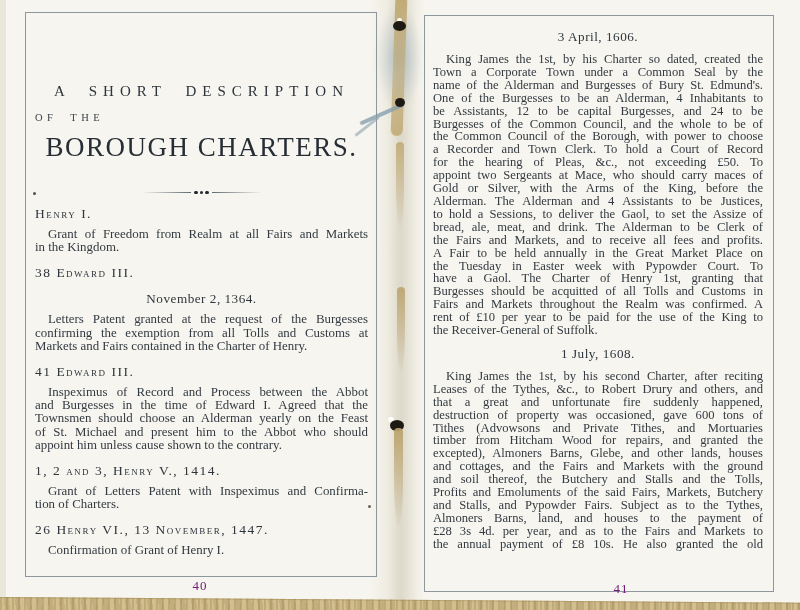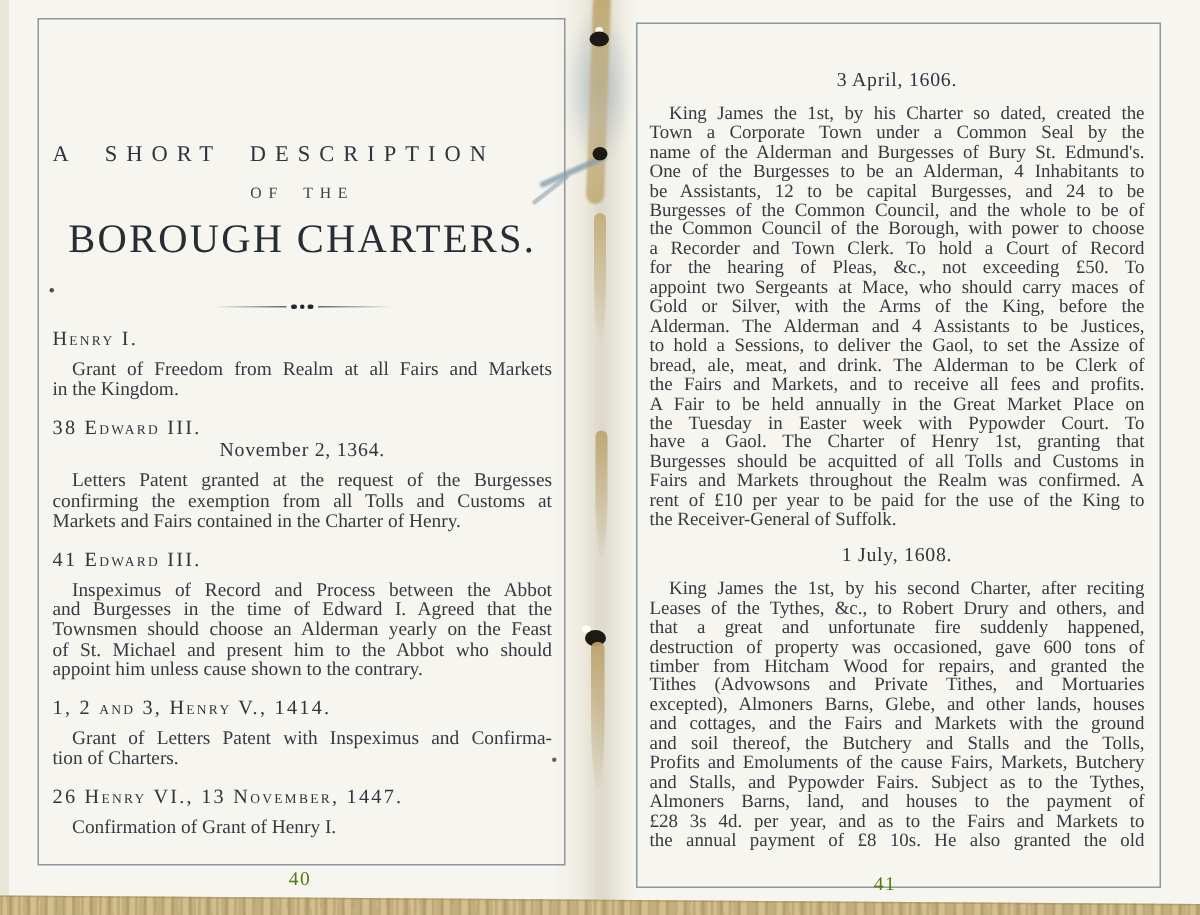--- a/index.html
+++ b/index.html
@@ -26,26 +26,26 @@
   .frame{position:absolute;border:1px solid rgba(96,112,124,0.7);}
   .frame.left-frame{left:25px;top:12px;width:350px;height:563px;}
   .frame.right-frame{left:424px;top:15px;width:348px;height:575px;}
 
   
   .content{position:absolute;}
   #left-content{left:35px;top:70px;width:333px;font-size:12.9px;line-height:13.2px;}
   #right-content{left:433px;top:26px;width:330px;font-size:12.6px;line-height:12.9px;}
 
   .kicker{
-    margin-top:24px;text-align:left;
+    margin-top:12px;text-align:center;
     font-size:15px;letter-spacing:6px;word-spacing:9px;
     color:#2d343c;line-height:18px;white-space:nowrap;
   }
   .ofthe{
-    margin-top:12px;text-align:center;
+    margin-top:12px;text-align:left;
     font-size:10.5px;letter-spacing:4.5px;word-spacing:6px;
     color:#3a414a;line-height:12px;
   }
   .title{
     margin-top:6px;text-align:center;
     font-size:27px;letter-spacing:1.5px;line-height:34px;
     color:#262d35;white-space:nowrap;
   }
   .ornament{
     margin:26px auto 0 auto;width:120px;height:5px;
@@ -56,39 +56,39 @@
   .ornament .orn-line:last-child{background:linear-gradient(to right,rgba(70,80,90,.85),rgba(70,80,90,0));}
   .orn-dots{display:flex;gap:2px;margin:0 3px;}
   .orn-dots i{width:3.5px;height:3.5px;border-radius:50%;background:#23282e;}
 
   .subhead{
     margin-top:11px;text-align:left;
     font-variant:small-caps;font-size:13.5px;letter-spacing:1.5px;
     color:#2e353d;line-height:15px;
   }
   .datehead{
-    margin-top:1px;text-align:center;
+    margin-top:12px;text-align:center;
     font-size:13.2px;letter-spacing:0.5px;
     color:#2e353d;line-height:14px;
   }
   #right-content .datehead{margin-top:10px;}
-  #right-content .datehead:first-child{margin-top:20px;}
+  #right-content .datehead:first-child{margin-top:4px;}
 
   .para{margin-top:7px;}
   #right-content .para{margin-top:9px;}
   .pline{
     text-align:justify;text-align-last:justify;
     color:#333a41;
   }
   .pline.first{text-indent:13px;}
   .pline.last{text-align-last:left;}
 
-  .pagenum{position:absolute;text-align:center;font-size:13px;letter-spacing:1px;color:#4d7c0f;}
+  .pagenum{position:absolute;text-align:center;font-size:13px;letter-spacing:1px;color:#701a75;}
   .pagenum.left-num{left:25px;width:350px;top:578px;}
-  .pagenum.right-num{left:416px;width:348px;top:581px;}
+  .pagenum.right-num{left:447px;width:348px;top:581px;}
 
   
   .gutter-shade{
     position:absolute;left:386px;top:0;width:32px;height:600px;
     background:linear-gradient(to right,rgba(175,170,150,0),rgba(175,170,150,0.22),rgba(175,170,150,0));
   }
   .stain{position:absolute;pointer-events:none;}
   .stain-blue-top{
     left:368px;top:-12px;width:62px;height:140px;border-radius:50%;
     background:radial-gradient(closest-side,rgba(140,162,178,0.55),rgba(140,162,178,0) 75%);
@@ -224,26 +224,26 @@
         <div class="pline">Fairs and Markets throughout the Realm was confirmed. A</div>
         <div class="pline">rent of £10 per year to be paid for the use of the King to</div>
         <div class="pline last">the Receiver-General of Suffolk.</div>
       </div>
       <div class="datehead">1 July, 1608.</div>
       <div class="para">
         <div class="pline first">King James the 1st, by his second Charter, after reciting</div>
         <div class="pline">Leases of the Tythes, &amp;c., to Robert Drury and others, and</div>
         <div class="pline">that a great and unfortunate fire suddenly happened,</div>
         <div class="pline">destruction of property was occasioned, gave 600 tons of</div>
+        <div class="pline">Tithes (Advowsons and Private Tithes, and Mortuaries</div>
         <div class="pline">timber from Hitcham Wood for repairs, and granted the</div>
-        <div class="pline">Tithes (Advowsons and Private Tithes, and Mortuaries</div>
         <div class="pline">excepted), Almoners Barns, Glebe, and other lands, houses</div>
         <div class="pline">and cottages, and the Fairs and Markets with the ground</div>
         <div class="pline">and soil thereof, the Butchery and Stalls and the Tolls,</div>
-        <div class="pline">Profits and Emoluments of the cause Fairs, Markets, Butchery</div>
+        <div class="pline">Profits and Emoluments of the said Fairs, Markets, Butchery</div>
         <div class="pline">and Stalls, and Pypowder Fairs. Subject as to the Tythes,</div>
         <div class="pline">Almoners Barns, land, and houses to the payment of</div>
         <div class="pline">£28 3s 4d. per year, and as to the Fairs and Markets to</div>
         <div class="pline">the annual payment of £8 10s. He also granted the old</div>
       </div>
     </div>
 
   <div class="pagenum left-num">40</div>
   <div class="pagenum right-num">41</div>
 

